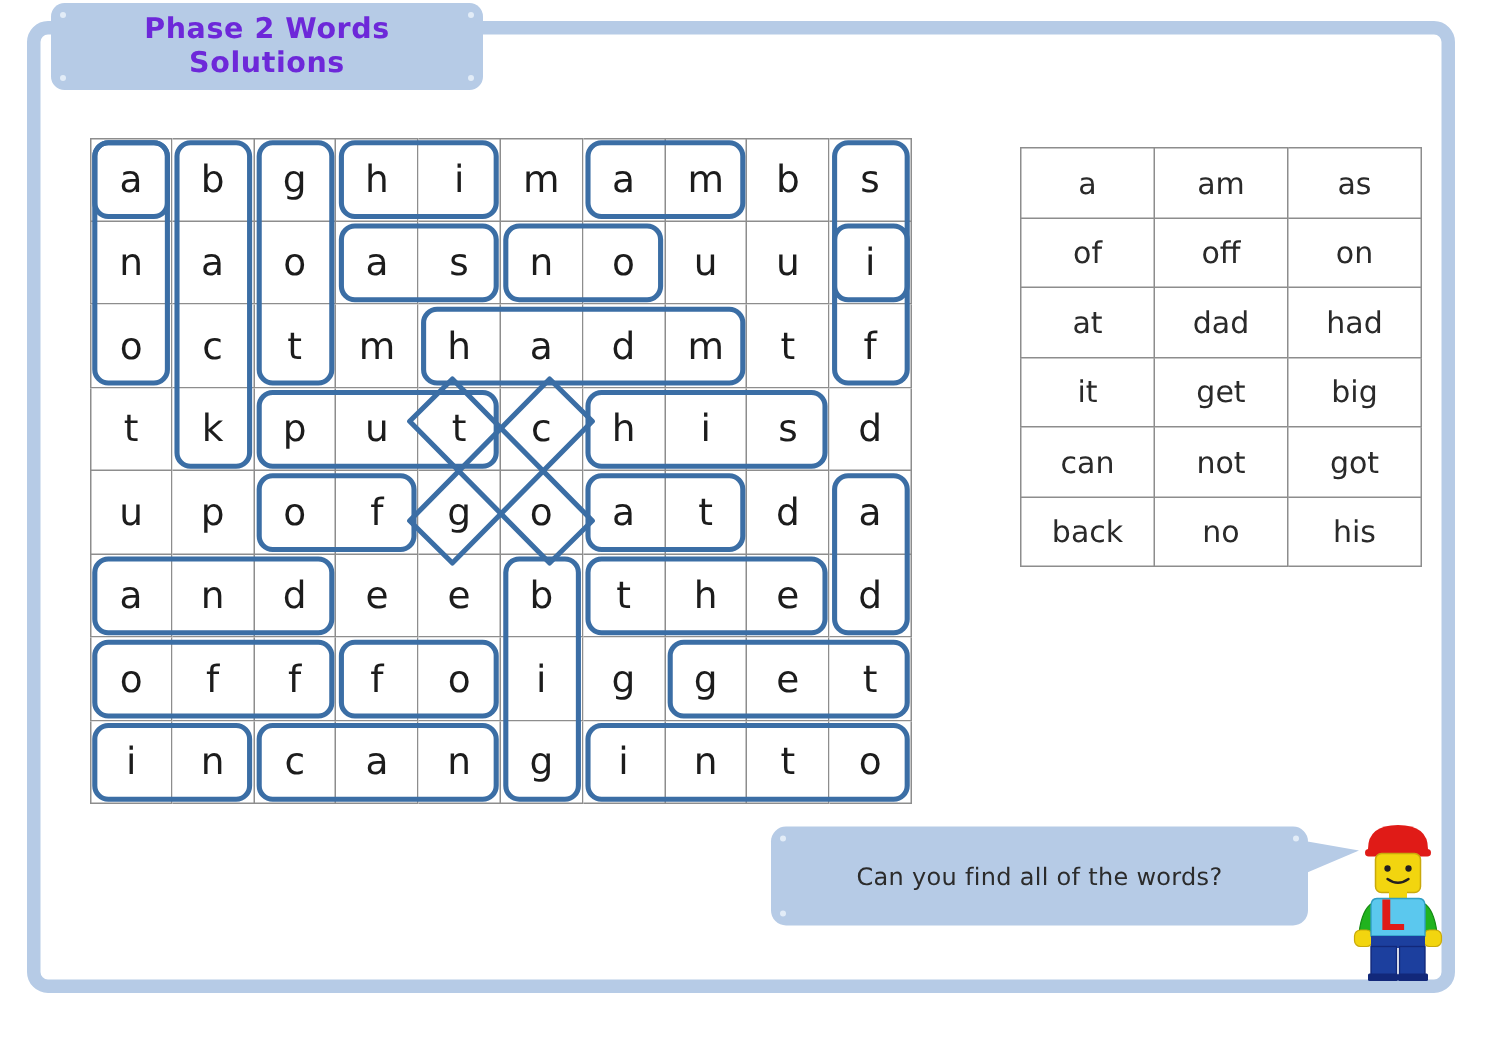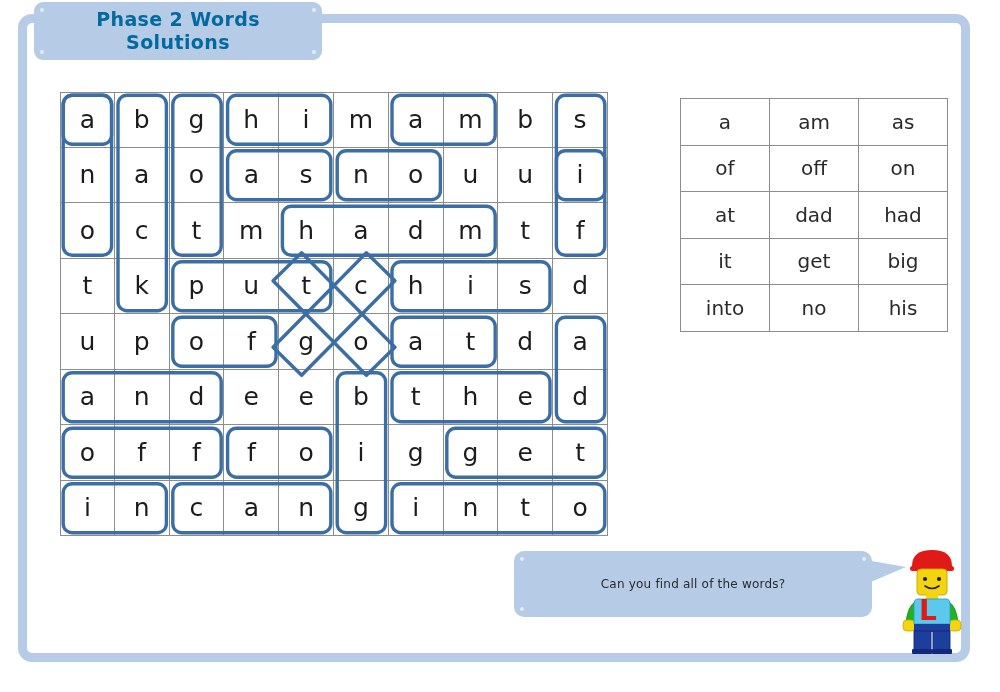--- a/index.html
+++ b/index.html
@@ -39,21 +39,21 @@
     background: #b6cbe6;
     border-radius: 9px;
     display: flex;
     flex-direction: column;
     align-items: center;
     justify-content: center;
     box-sizing: border-box;
     z-index: 5;
   }
   #title-banner .tline {
-    color: #0369a1;
+    color: #6d28d9;
     font-size: 19px;
     font-weight: bold;
     line-height: 23px;
     letter-spacing: 0.4px;
     text-align: center;
     font-family: "DejaVu Sans", "Liberation Sans", sans-serif;
   }
   .banner-dot {
     position: absolute;
     width: 4px; height: 4px;
@@ -131,21 +131,21 @@
     height: 66px;
     background: #b6cbe6;
     border-radius: 10px;
     display: flex;
     align-items: center;
     justify-content: center;
     box-sizing: border-box;
     z-index: 4;
   }
   #speech-bubble .btext {
-    font-size: 12px;
+    font-size: 16px;
     color: #2b2b2b;
     font-family: "DejaVu Sans", "Liberation Sans", sans-serif;
     letter-spacing: 0.2px;
   }
   #bubble-tail {
     position: absolute;
     left: 866px;
     top: 560px;
     width: 0; height: 0;
     border-top: 7px solid transparent;
@@ -468,21 +468,26 @@
         <td>at</td>
         <td>dad</td>
         <td>had</td>
       </tr>
       <tr>
         <td>it</td>
         <td>get</td>
         <td>big</td>
       </tr>
       <tr>
-        <td>into</td>
+        <td>can</td>
+        <td>not</td>
+        <td>got</td>
+      </tr>
+      <tr>
+        <td>back</td>
         <td>no</td>
         <td>his</td>
       </tr>
     </tbody>
 </table>
 
 <div id="bubble-tail"></div>
 <div id="speech-bubble">
   <span class="btext">Can you find all of the words?</span>
   <span class="banner-dot" style="left:6px; top:6px;"></span>

